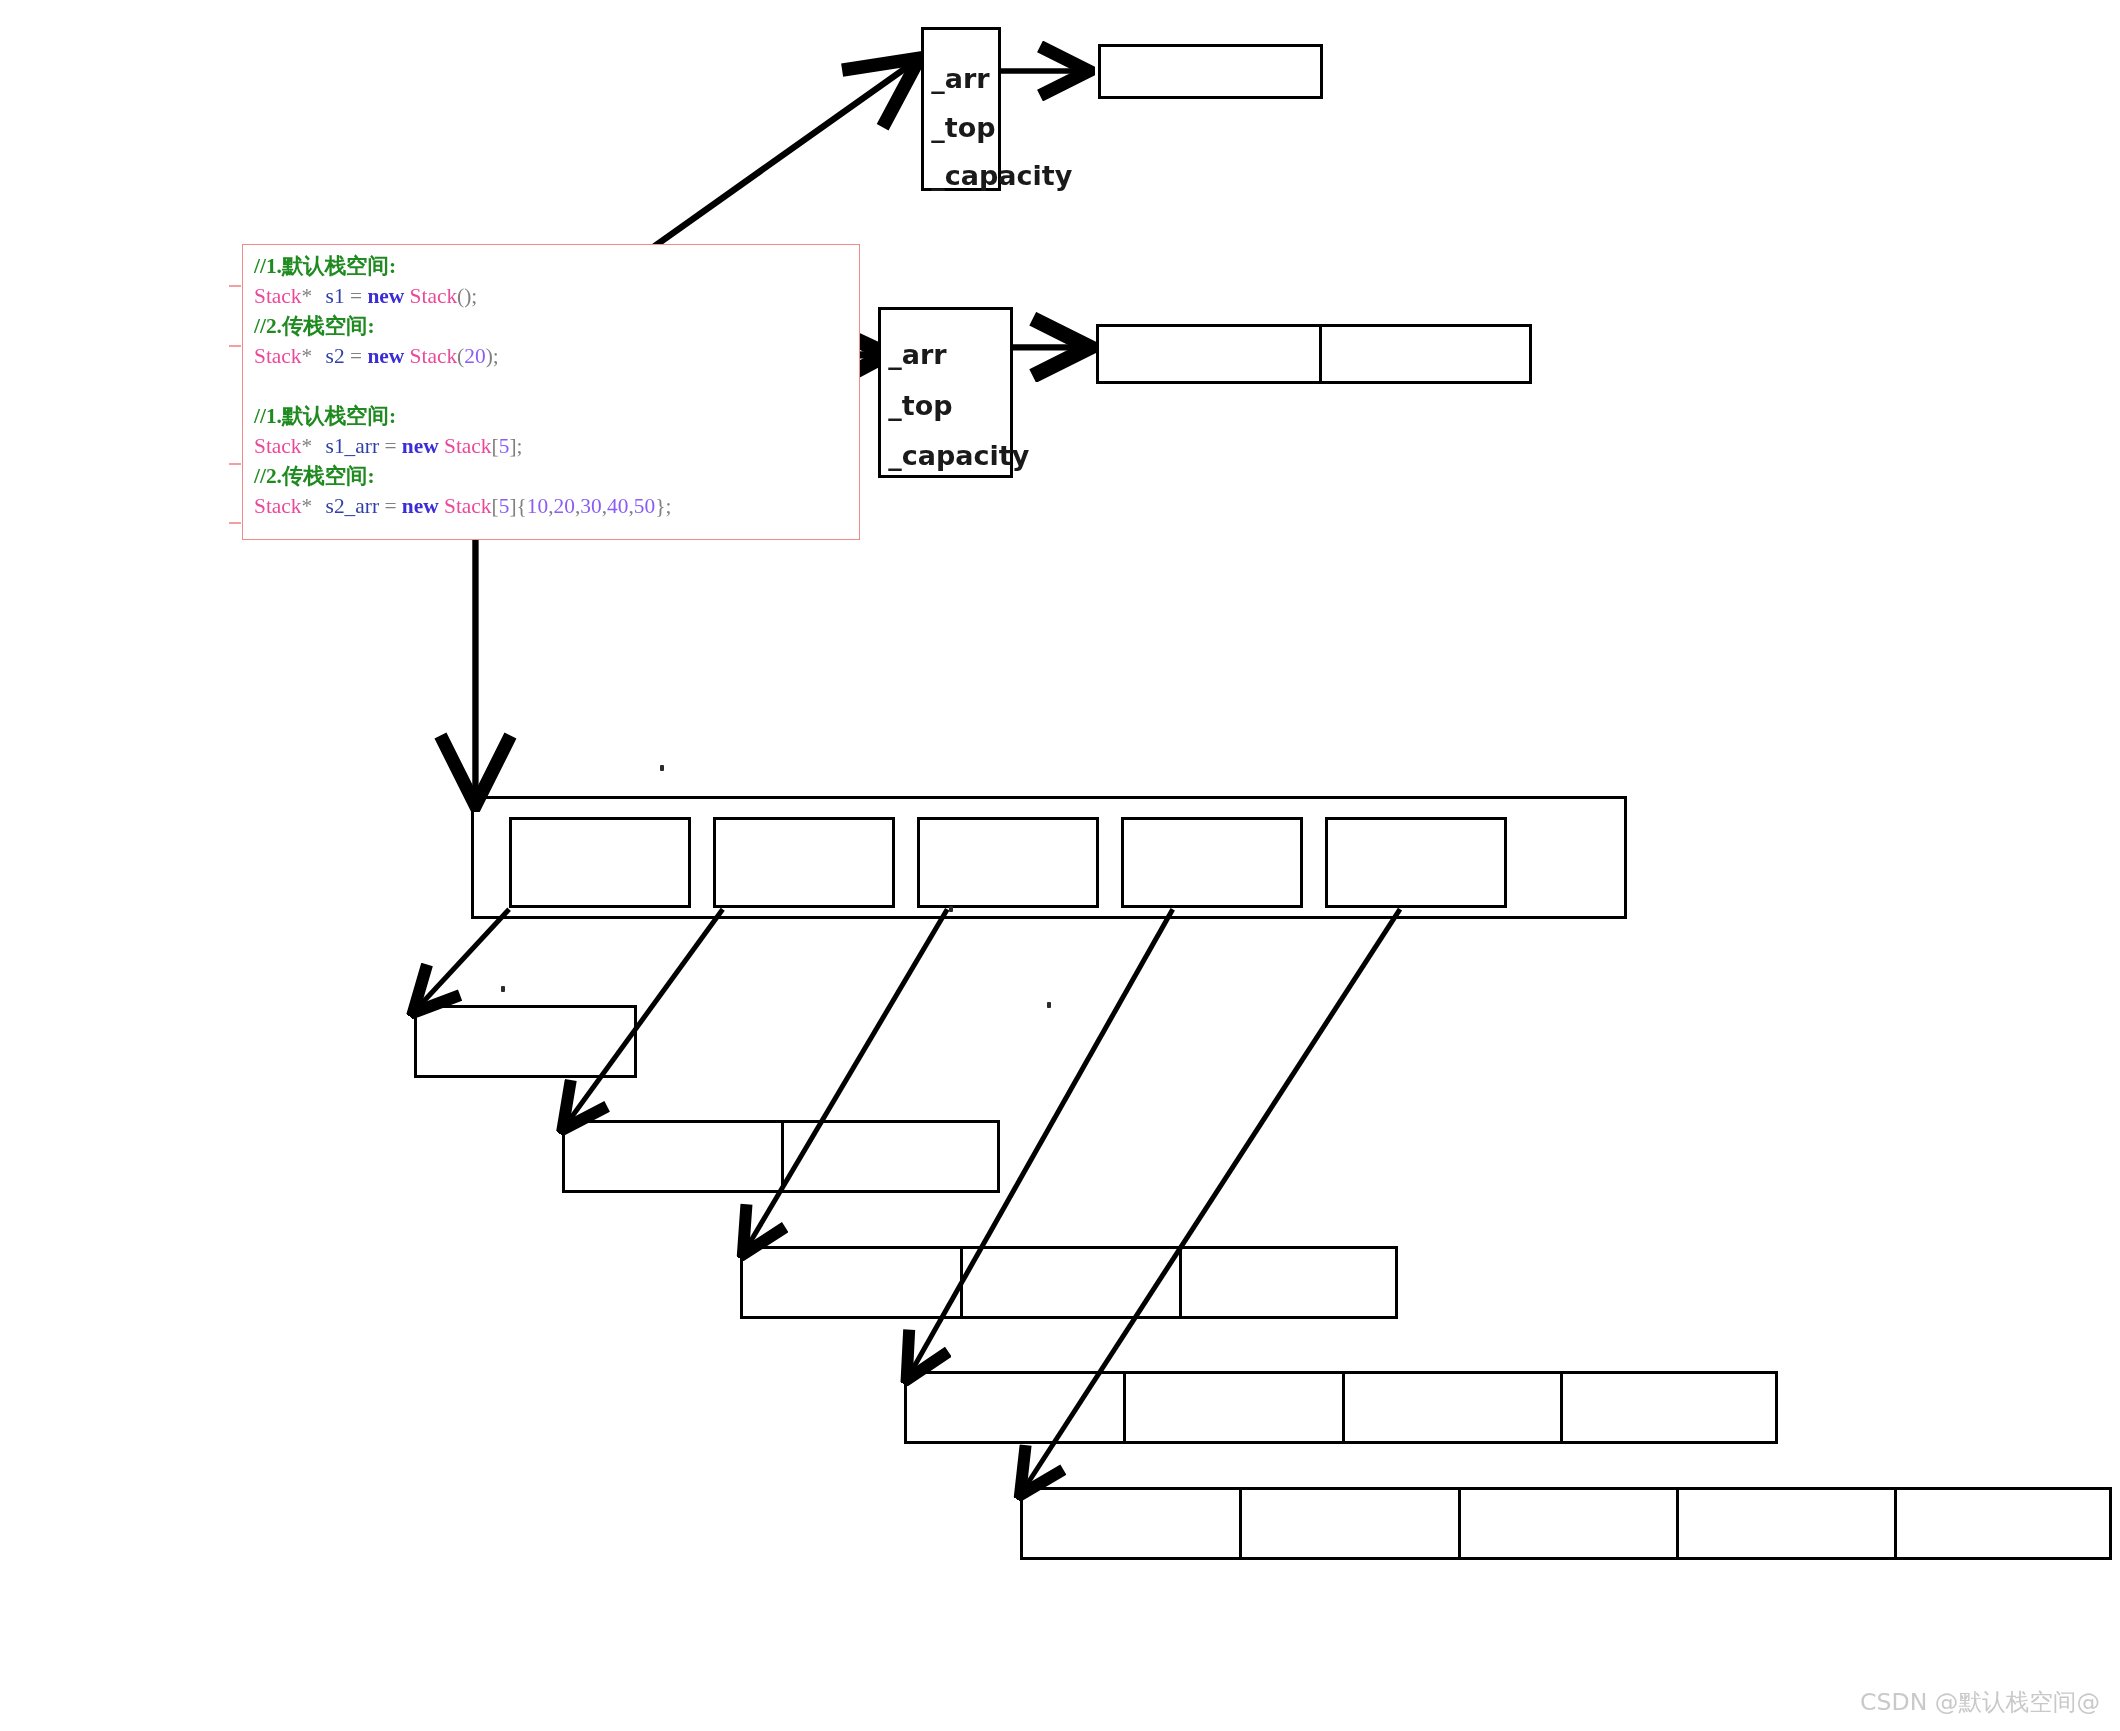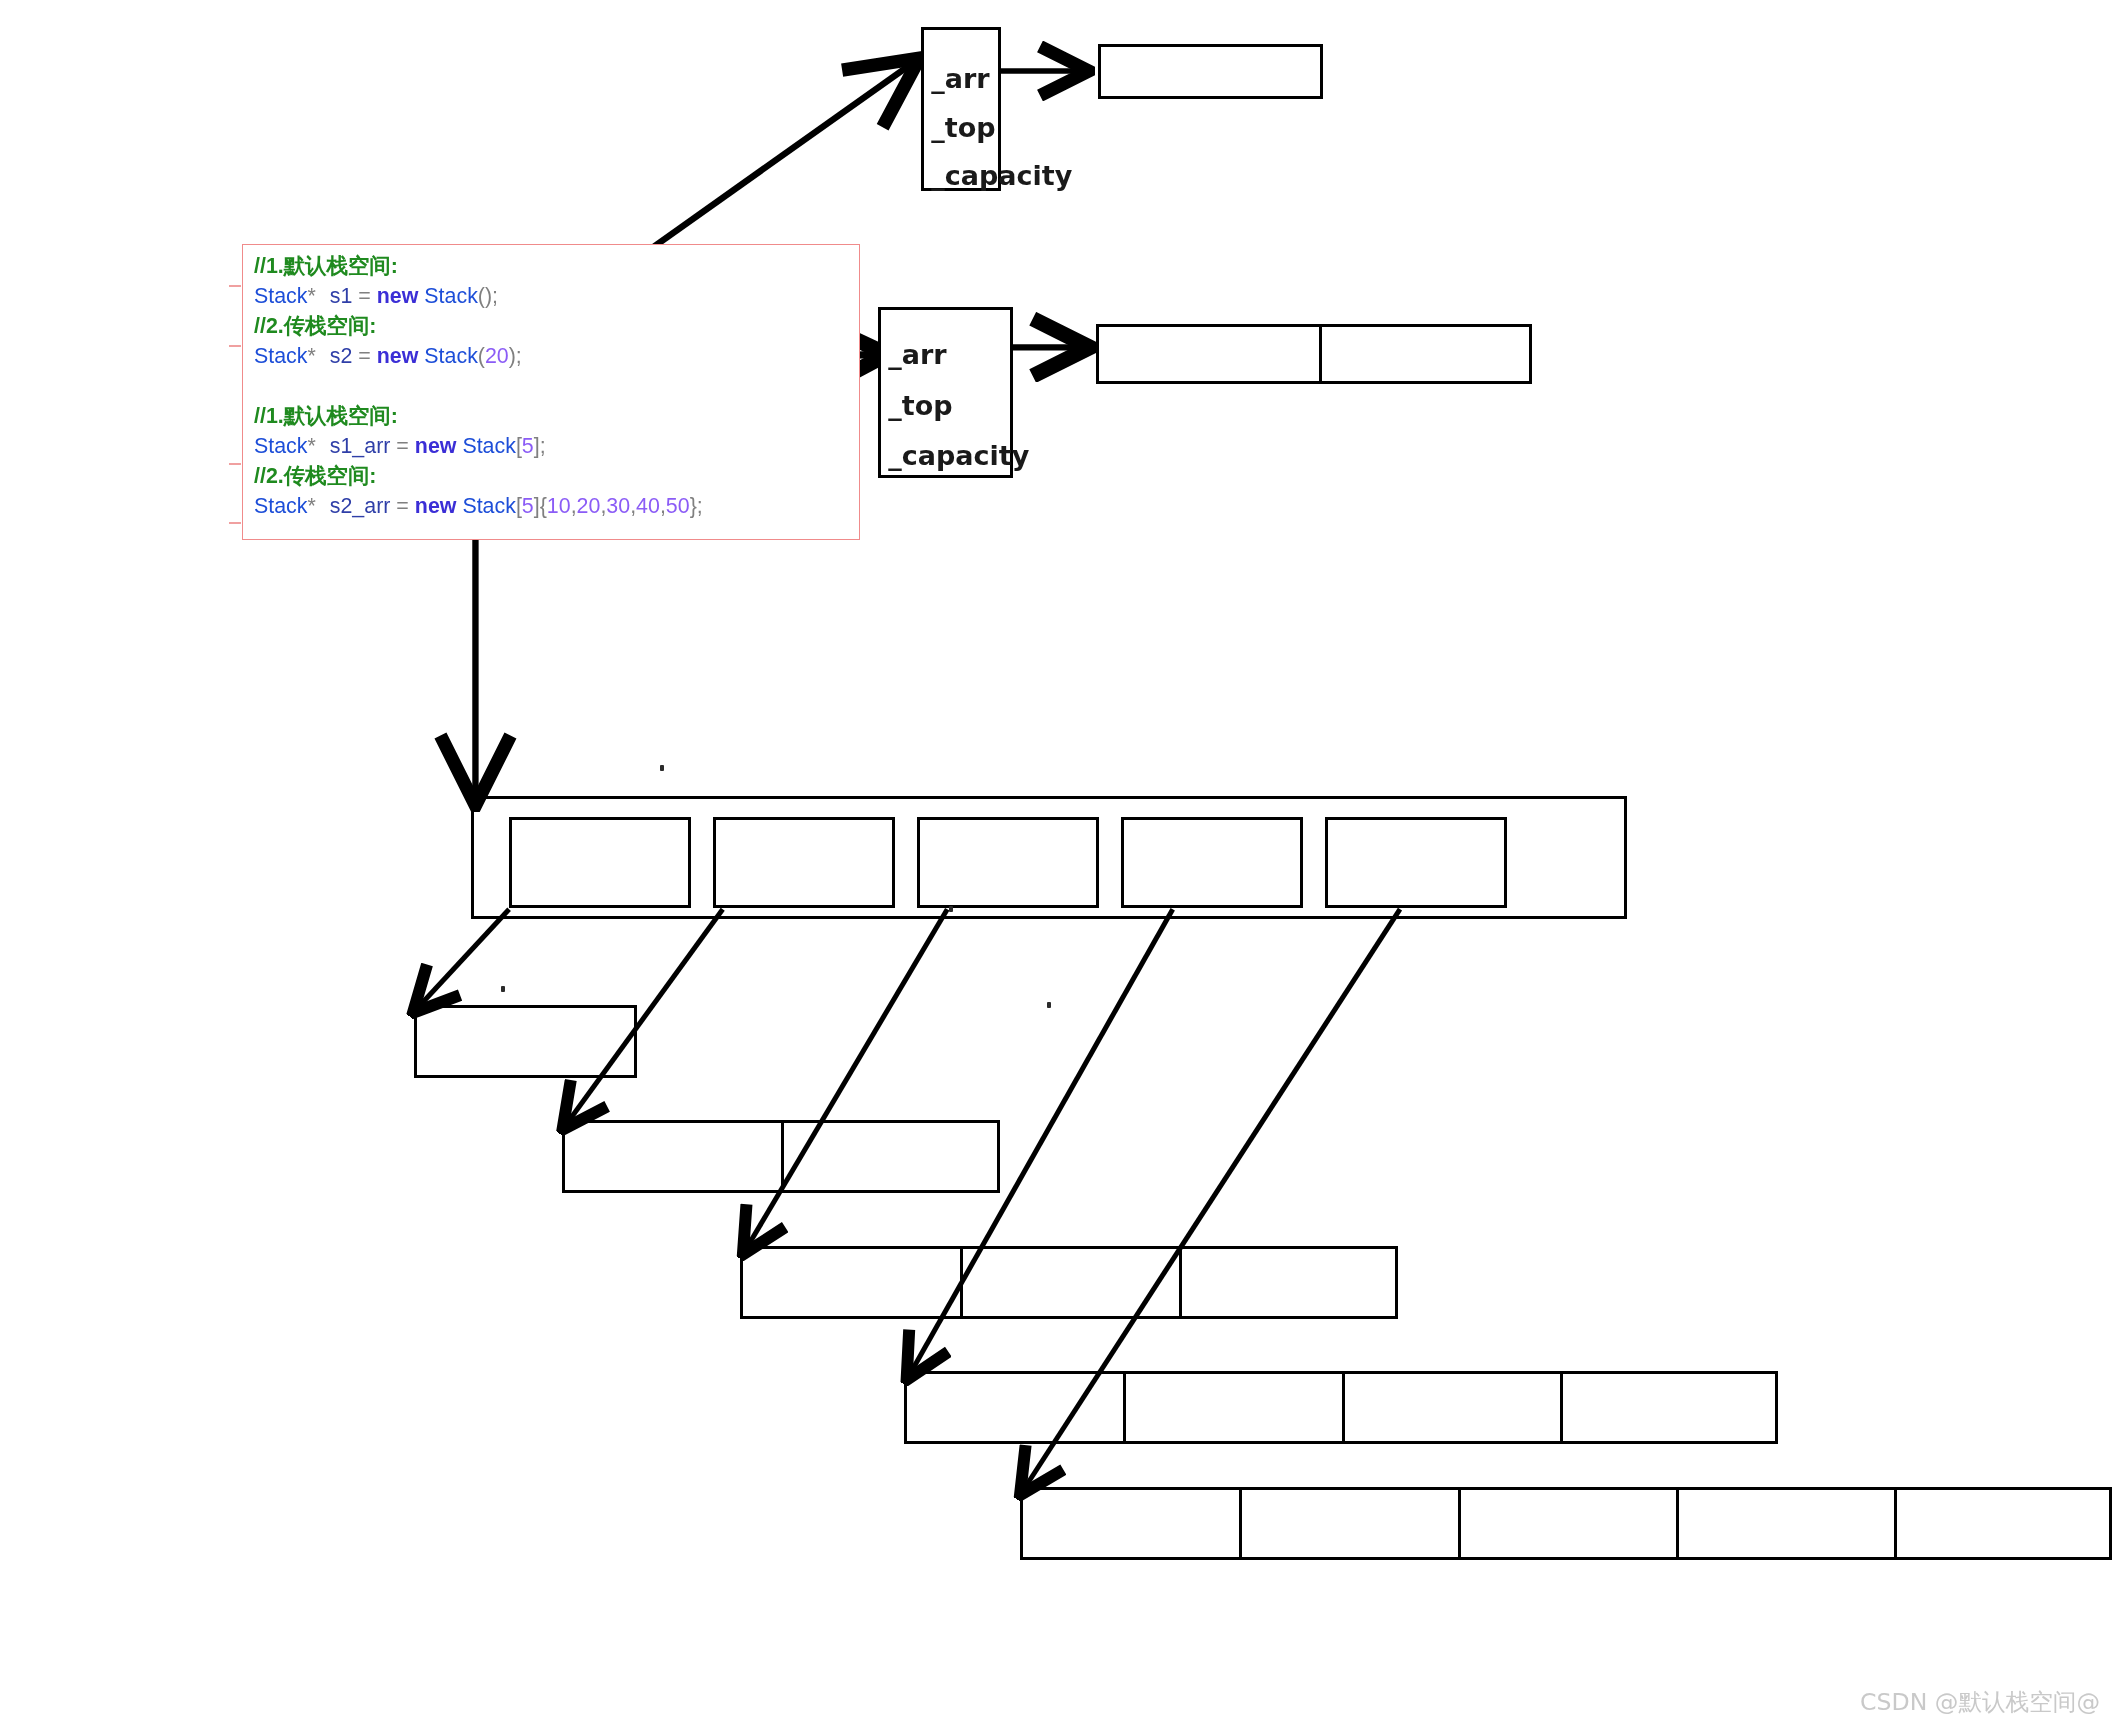--- a/index.html
+++ b/index.html
@@ -35,32 +35,32 @@
     height: 296px;
     border: 1.8px solid #f08b8b;
     background: #ffffff;
     box-sizing: border-box;
   }
   .code-lines {
     position: absolute;
     left: 11px;
     top: 5.5px;
     right: 3.6px;
-    font-family: Liberation Sans, sans-serif;
+    font-family: Liberation Serif, serif;
     font-size: 21.4px;
     line-height: 30px;
     white-space: pre;
     letter-spacing: 0px;
   }
   .code-line {
     height: 30px;
     white-space: pre;
   }
   .tok-comment { color: #1f8a1f; font-weight: 700; }
-  .tok-type    { color: #1d4ed8; }
+  .tok-type    { color: #ec4899; }
   .tok-var     { color: #2f3fa8; margin-left: 8px; }
   .tok-kw      { color: #3b2ed6; font-weight: 600; }
   .tok-punct   { color: #808080; }
   .tok-num     { color: #8b5cf6; }
   .tok-op      { color: #808080; }
 
   
   .gutter-tick {
     position: absolute;
     width: 12.7px;

